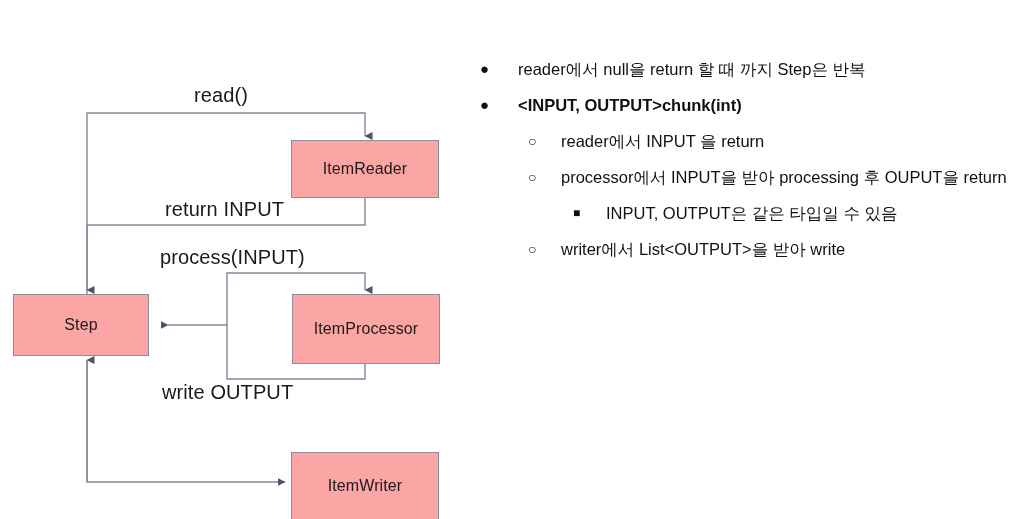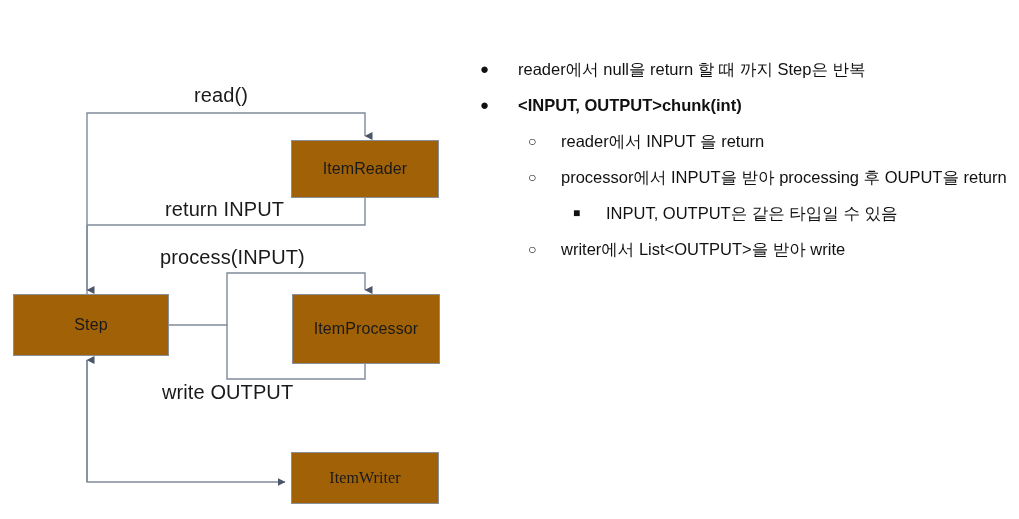--- a/index.html
+++ b/index.html
@@ -24,21 +24,21 @@
     width: 470px;
     height: 519px;
   }
   #diagram-svg {
     position: absolute;
     left: 0;
     top: 0;
   }
   .node-box {
     position: absolute;
-    background: #a16207;
+    background: #fca5a5;
     border: 1px solid #8a9099;
     box-sizing: border-box;
     display: flex;
     align-items: center;
     justify-content: center;
     font-size: 16px;
     color: #1a1a1a;
     letter-spacing: 0.1px;
   }
   .edge-label {
@@ -124,33 +124,33 @@
     <g>
       <path d="M365,356 L365,379 L227,379 L227,325 L168,325" fill="none" stroke="#7f8a99" stroke-width="1.4" marker-end="url(#arrow-left)"></path>
     </g>
 
     <g>
       <path d="M87,360 L87,482 L285,482" fill="none" stroke="#7f8a99" stroke-width="1.4" marker-end="url(#arrow-right)"></path>
       <path d="M87,482 L87,360" fill="none" stroke="#7f8a99" stroke-width="1.4" marker-end="url(#arrow-up)"></path>
     </g>
   </svg>
 
-  <div class="node-box" style="left:13px;  top:294px; width:156px; height:62px;">
+  <div class="node-box" style="left:13px;  top:294px; width:136px; height:62px;">
     <span>Step</span>
   </div>
 
   <div class="node-box" style="left:291px; top:140px; width:148px; height:58px;">
     <span>ItemReader</span>
   </div>
 
   <div class="node-box" style="left:292px; top:294px; width:148px; height:70px;">
     <span>ItemProcessor</span>
   </div>
 
-  <div class="node-box" style="left:291px; top:452px; width:148px; height:52px;font-family:Liberation Serif, serif;">
+  <div class="node-box" style="left:291px; top:452px; width:148px; height:68px;">
     <span>ItemWriter</span>
   </div>
 
   <div class="edge-label" style="left:194px; top:84px;">read()</div>
 
   <div class="edge-label" style="left:165px; top:198px;">return INPUT</div>
 
   <div class="edge-label" style="left:160px; top:246px;">process(INPUT)</div>
 
   <div class="edge-label" style="left:162px; top:381px;">write OUTPUT</div>

